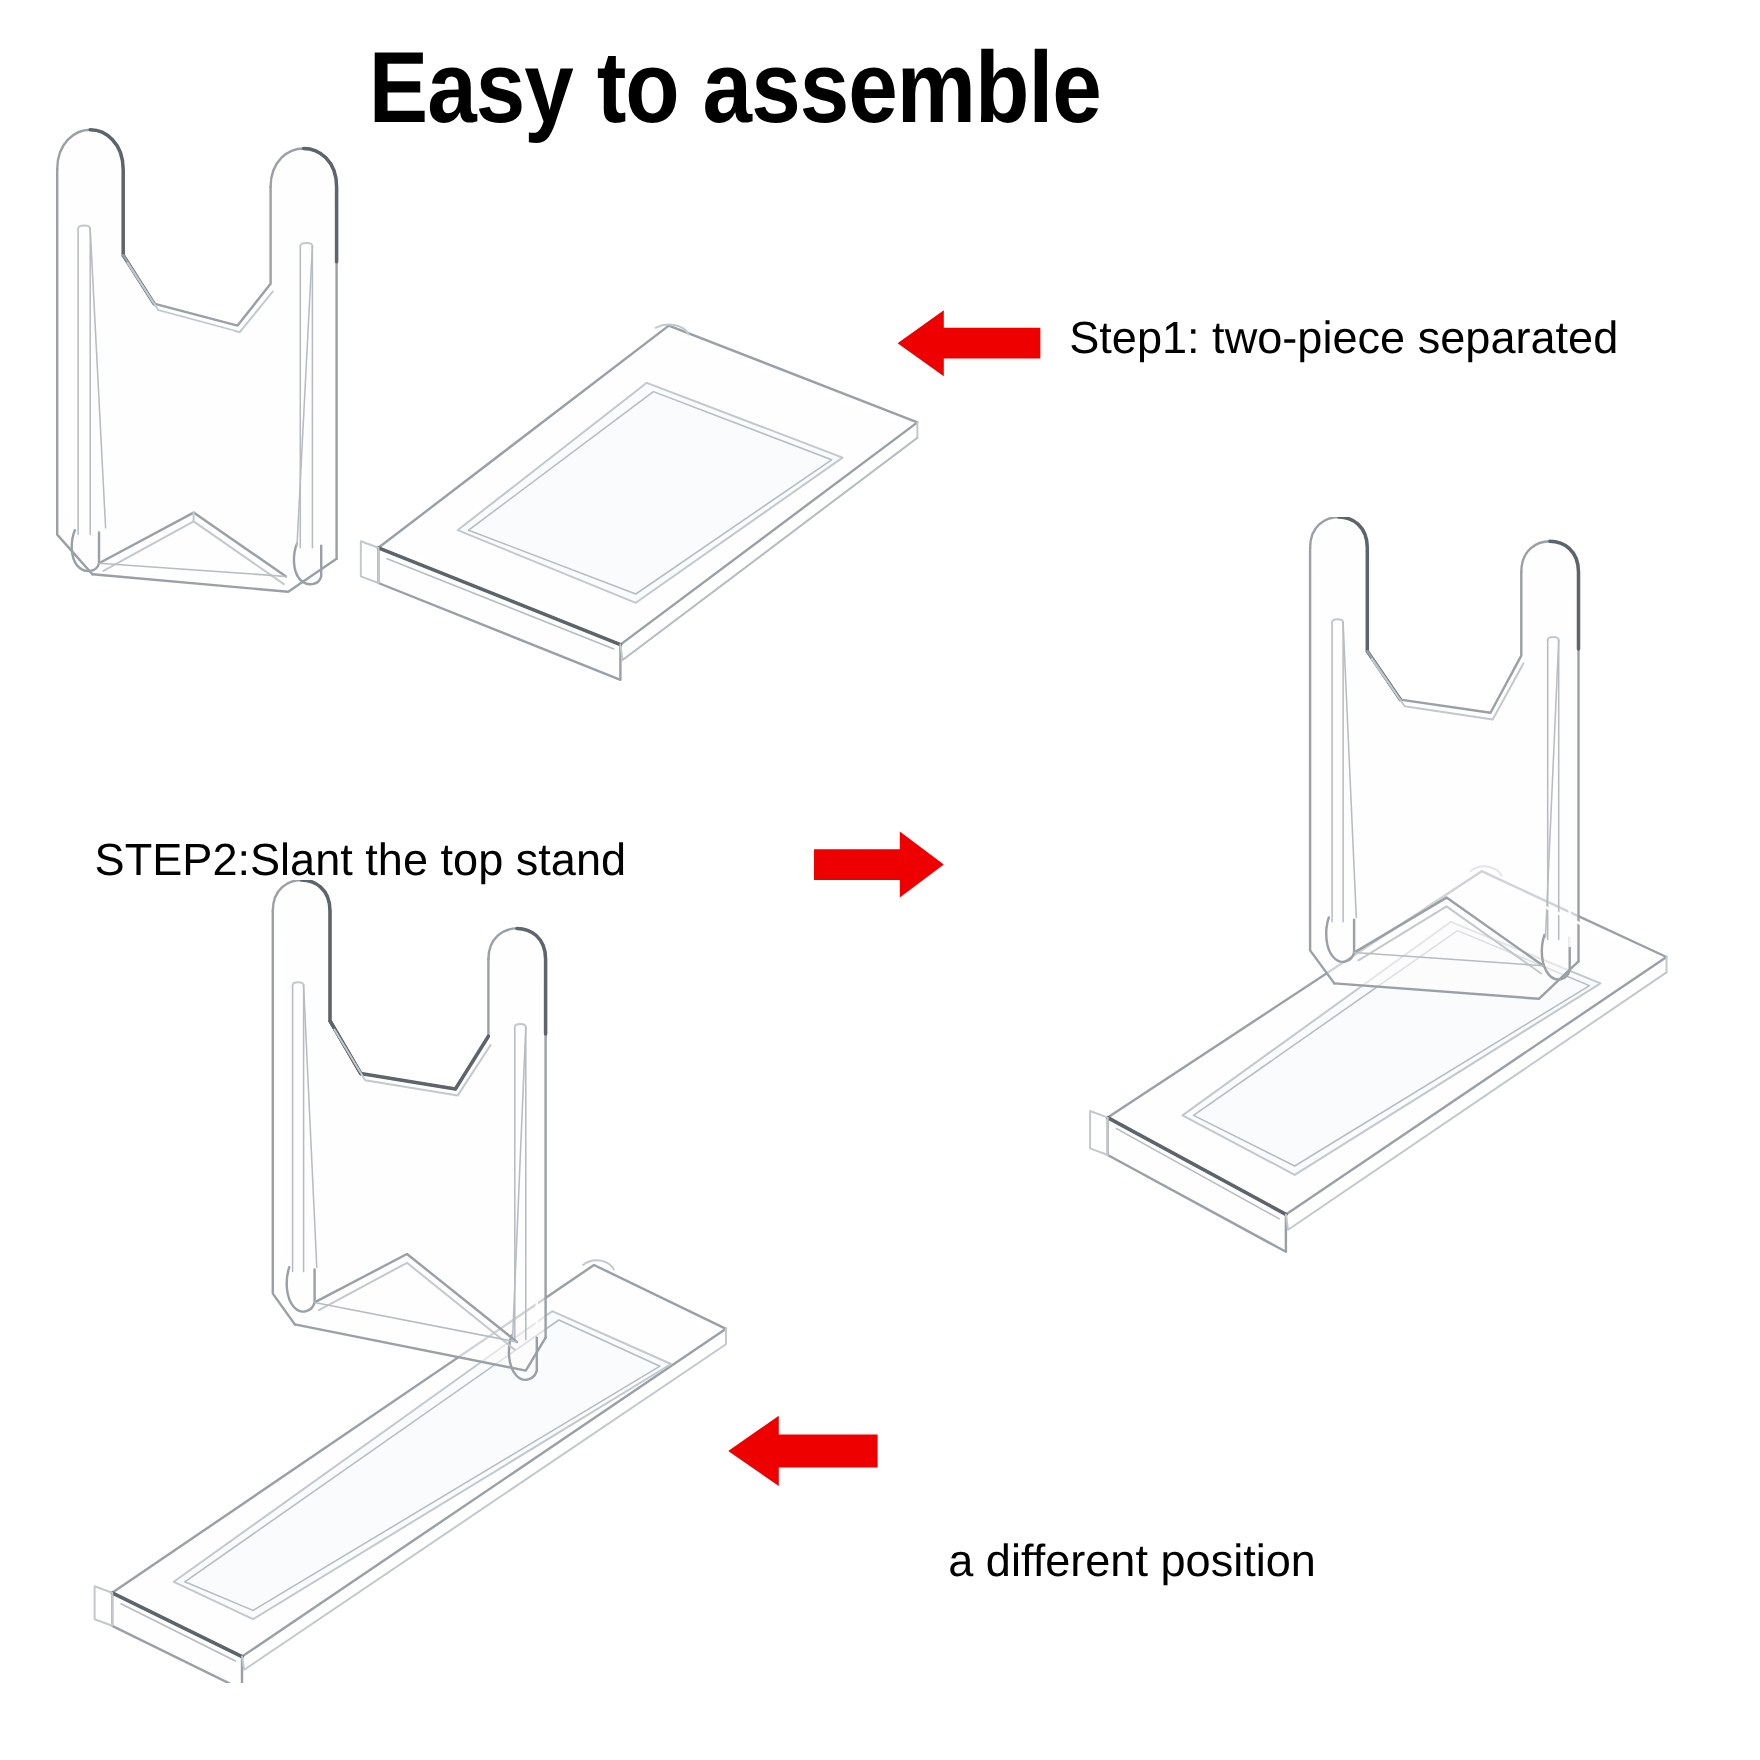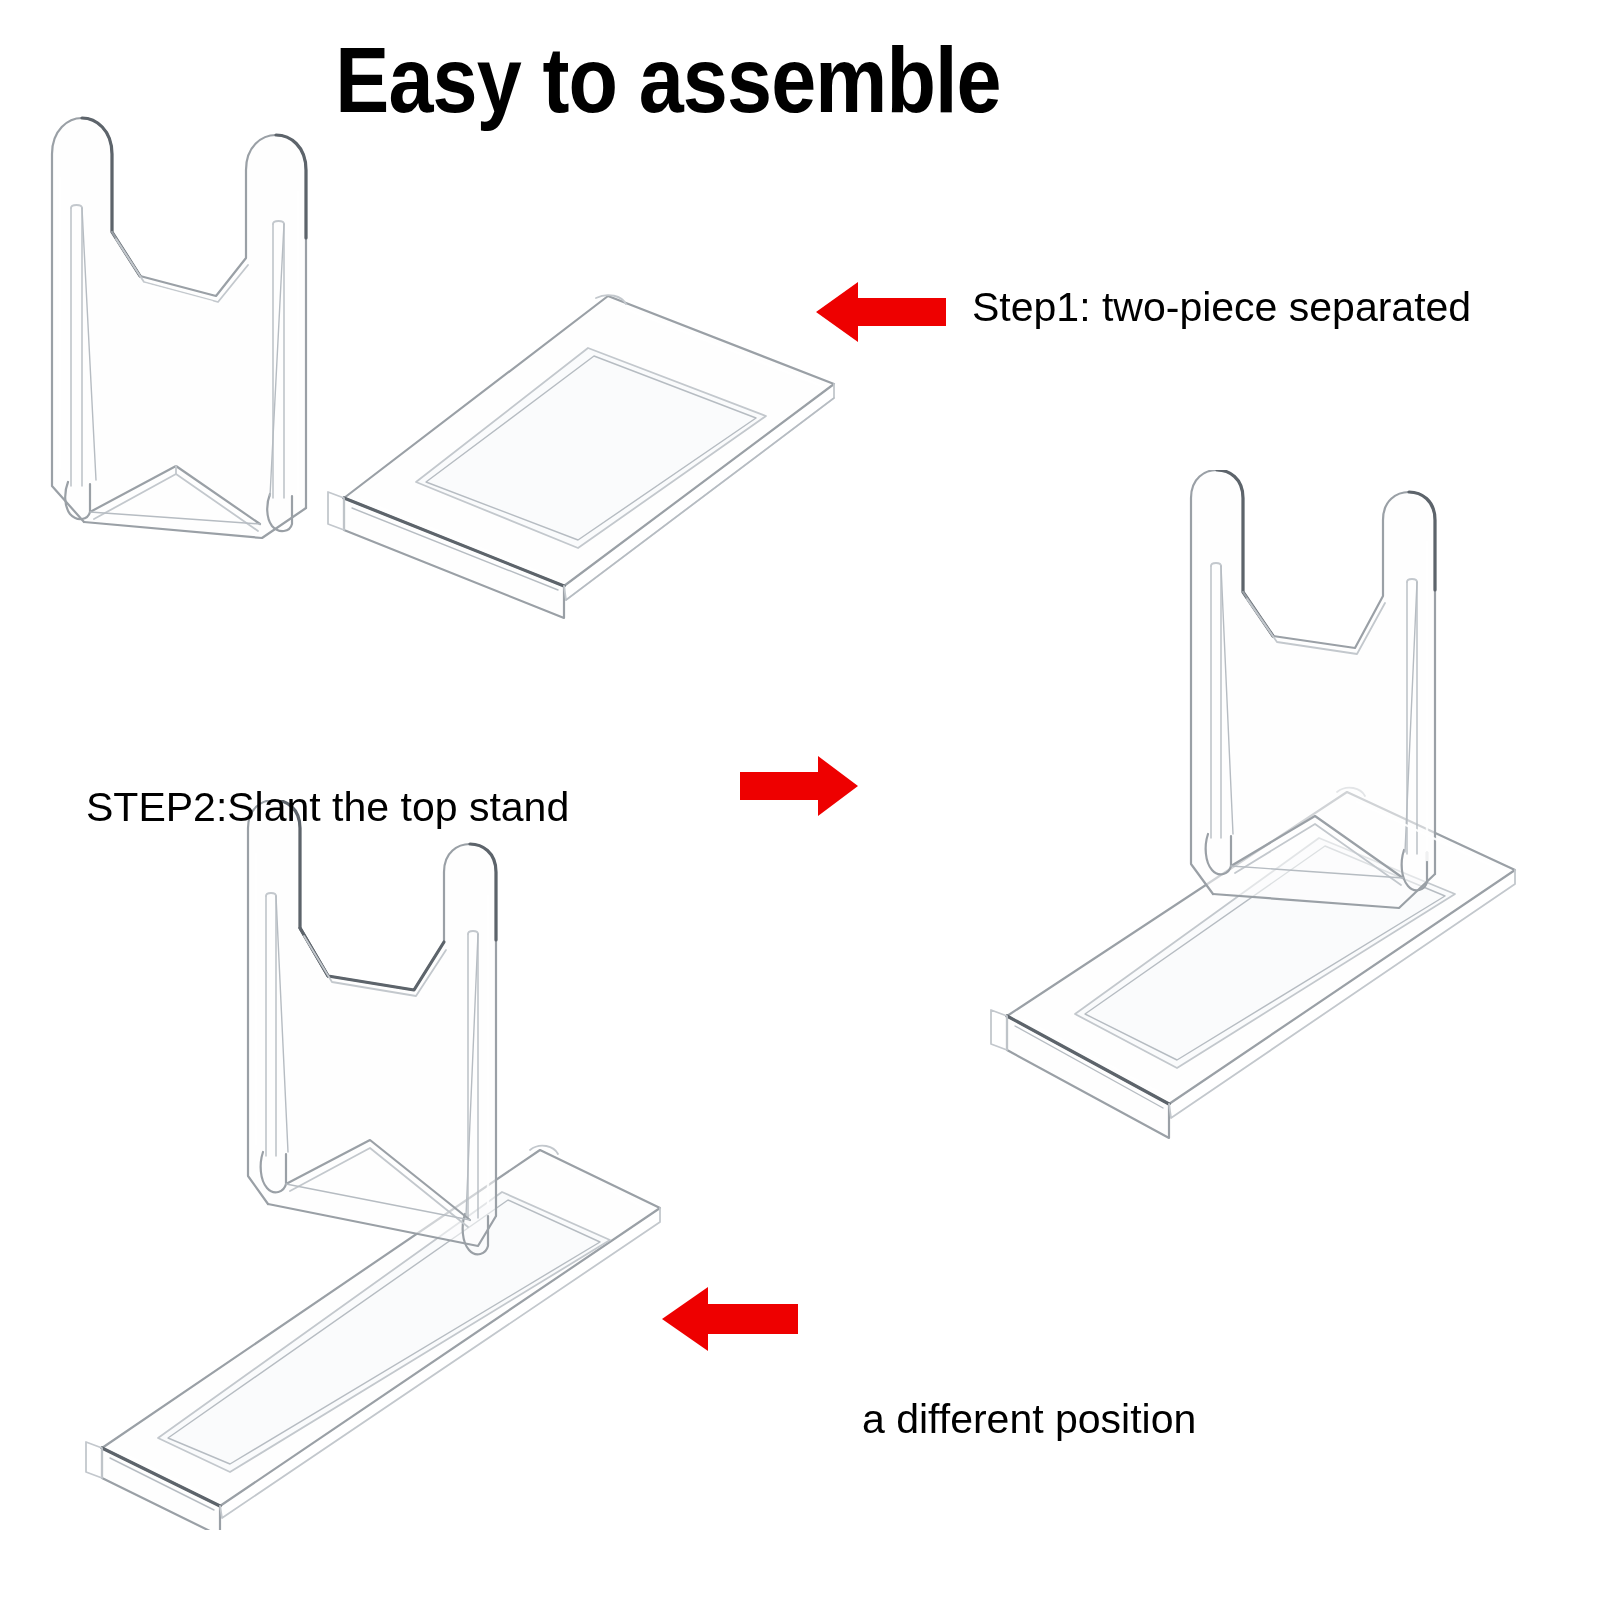--- a/index.html
+++ b/index.html
@@ -30,21 +30,21 @@
   .step-label{
     position:absolute;
     color:#000000;
     font-family:"Liberation Sans","DejaVu Sans",sans-serif;
     font-weight:normal;
     font-size:41px;
     line-height:1.28;
     white-space:pre;
   }
   #step1-label{left:972px;top:281px;text-align:right;}
-  #step2-label{left:86px;top:781px;}
+  #step2-label{left:86px;top:755px;}
   #step3-label{left:862px;top:1288px;}
 
   .arrow{position:absolute;}
   #arrow-1{left:816px;top:281px;width:130px;height:62px;}
   #arrow-2{left:740px;top:755px;width:118px;height:62px;}
   #arrow-3{left:662px;top:1286px;width:136px;height:66px;}
 
   .piece{position:absolute;}
   #piece-top-separate{left:24px;top:108px;width:330px;height:490px;}
   #piece-base-separate{left:326px;top:286px;width:520px;height:400px;}

